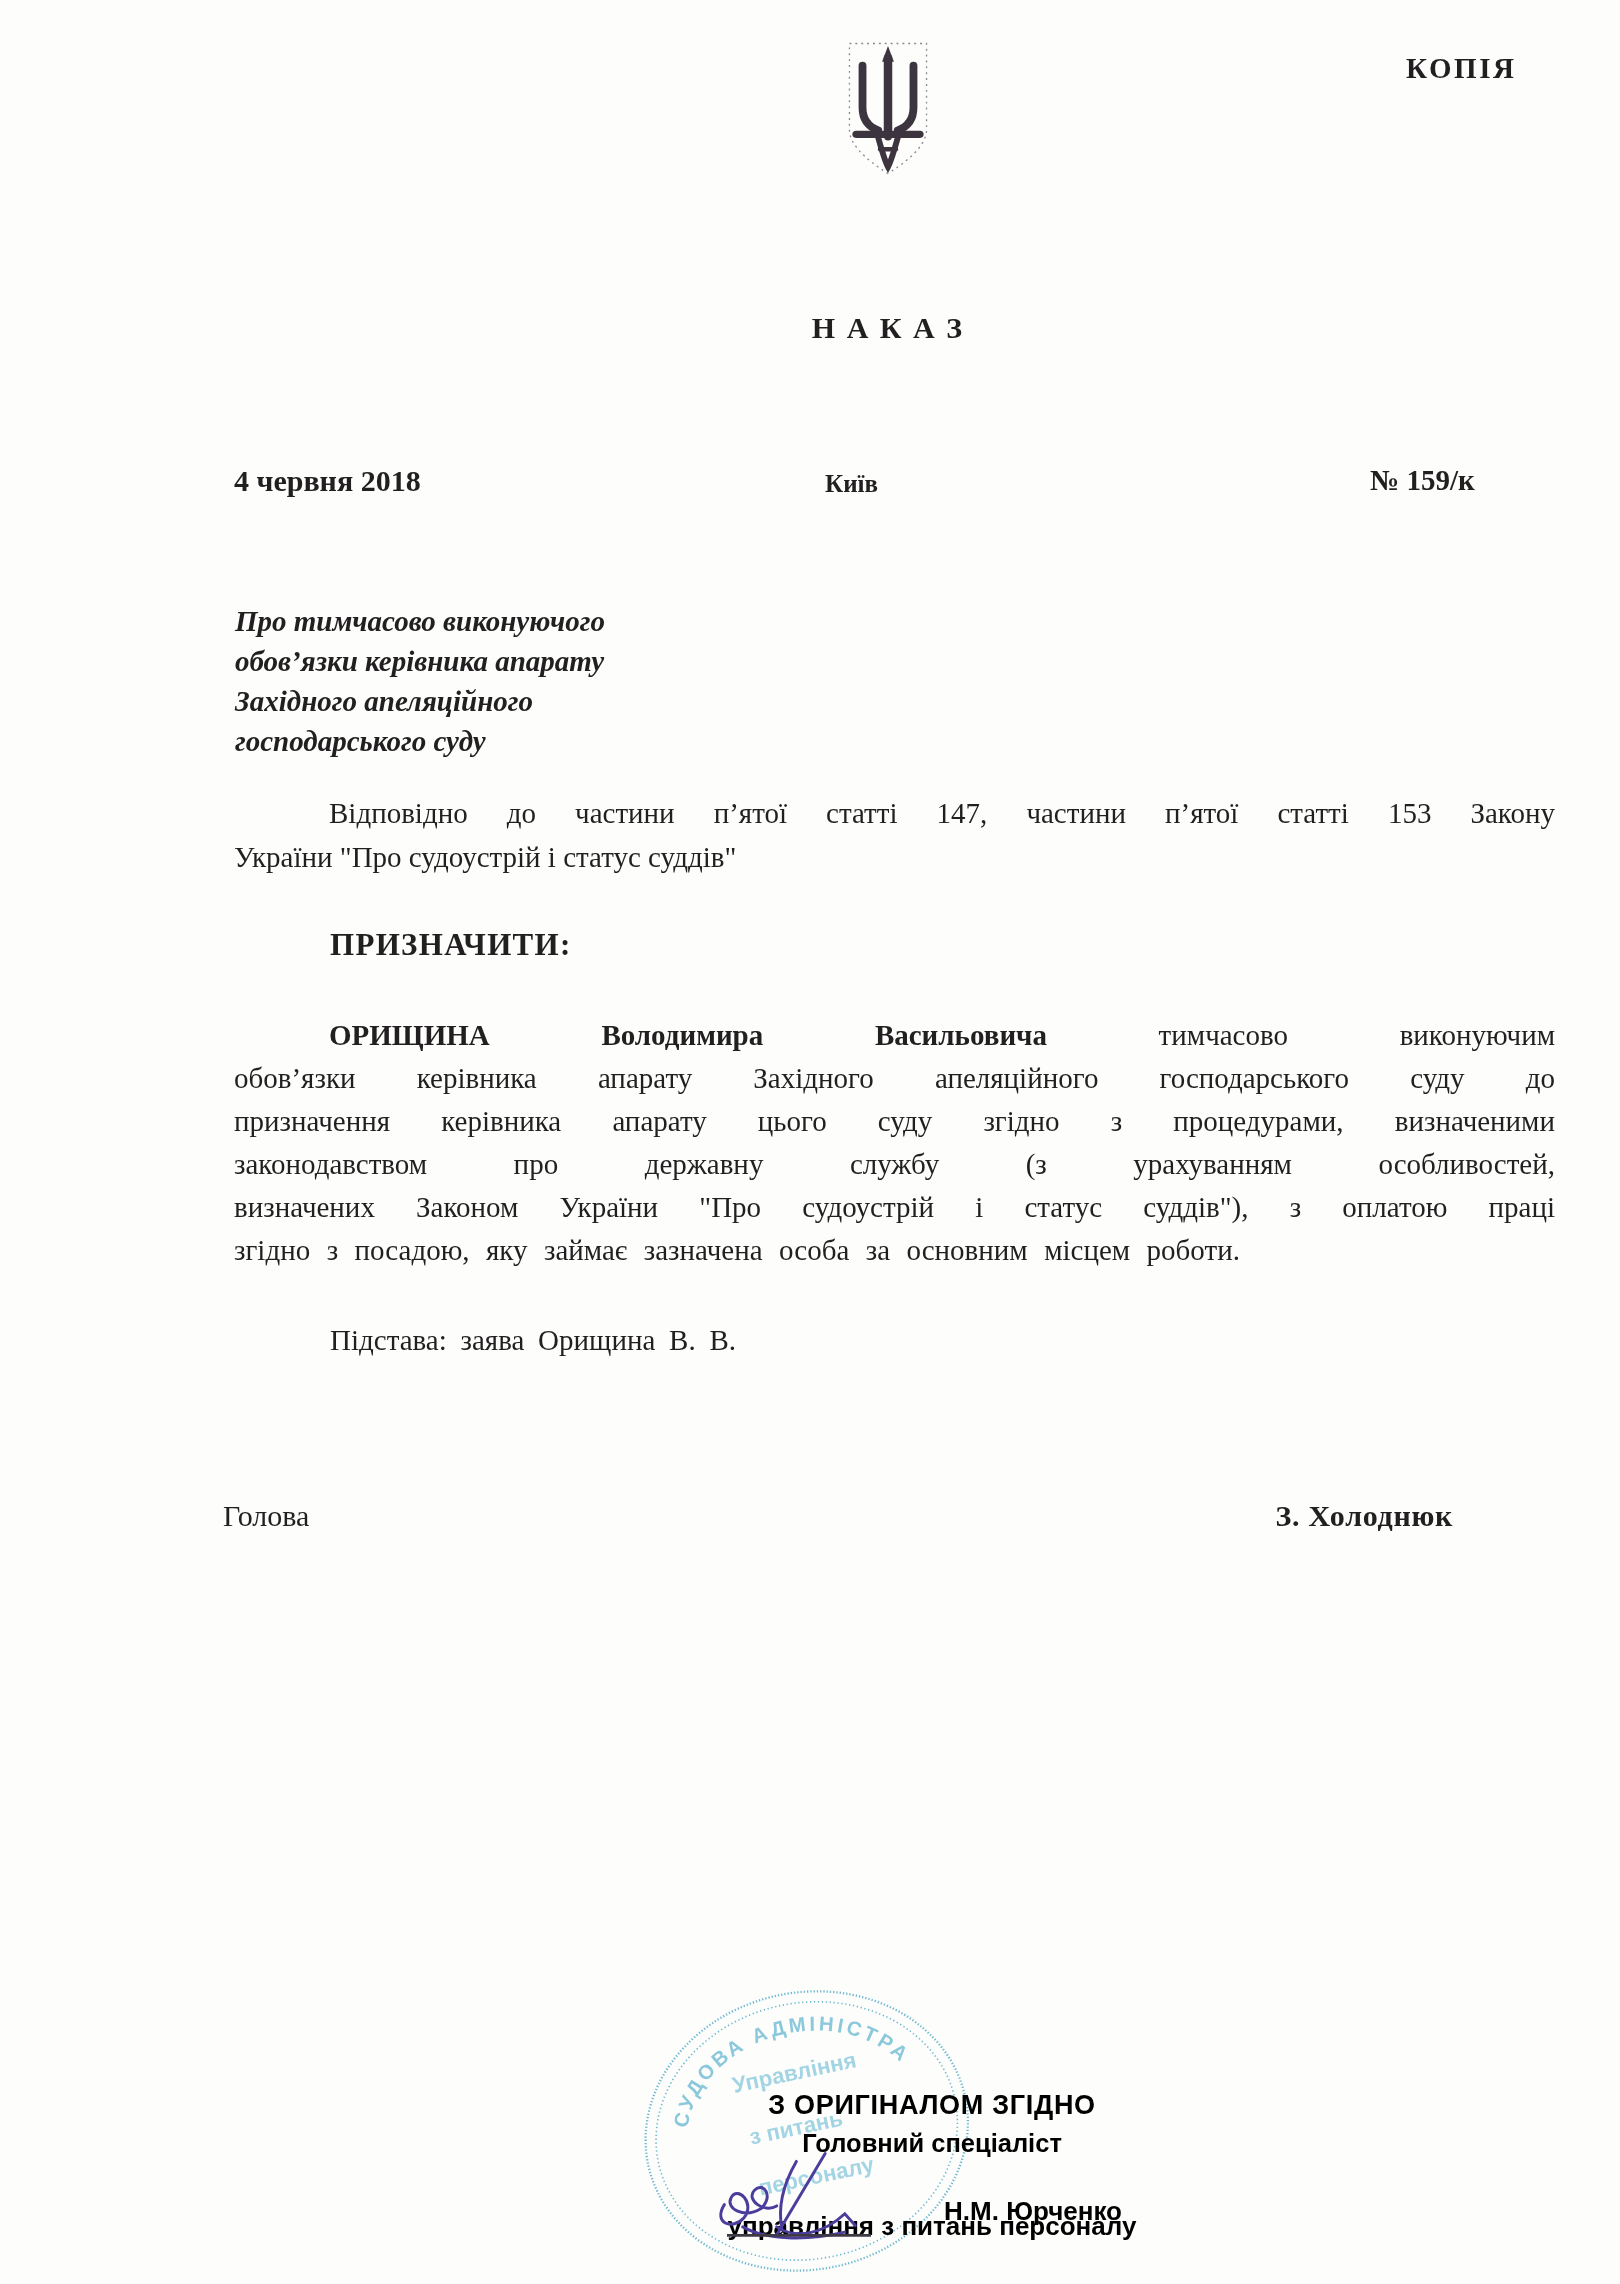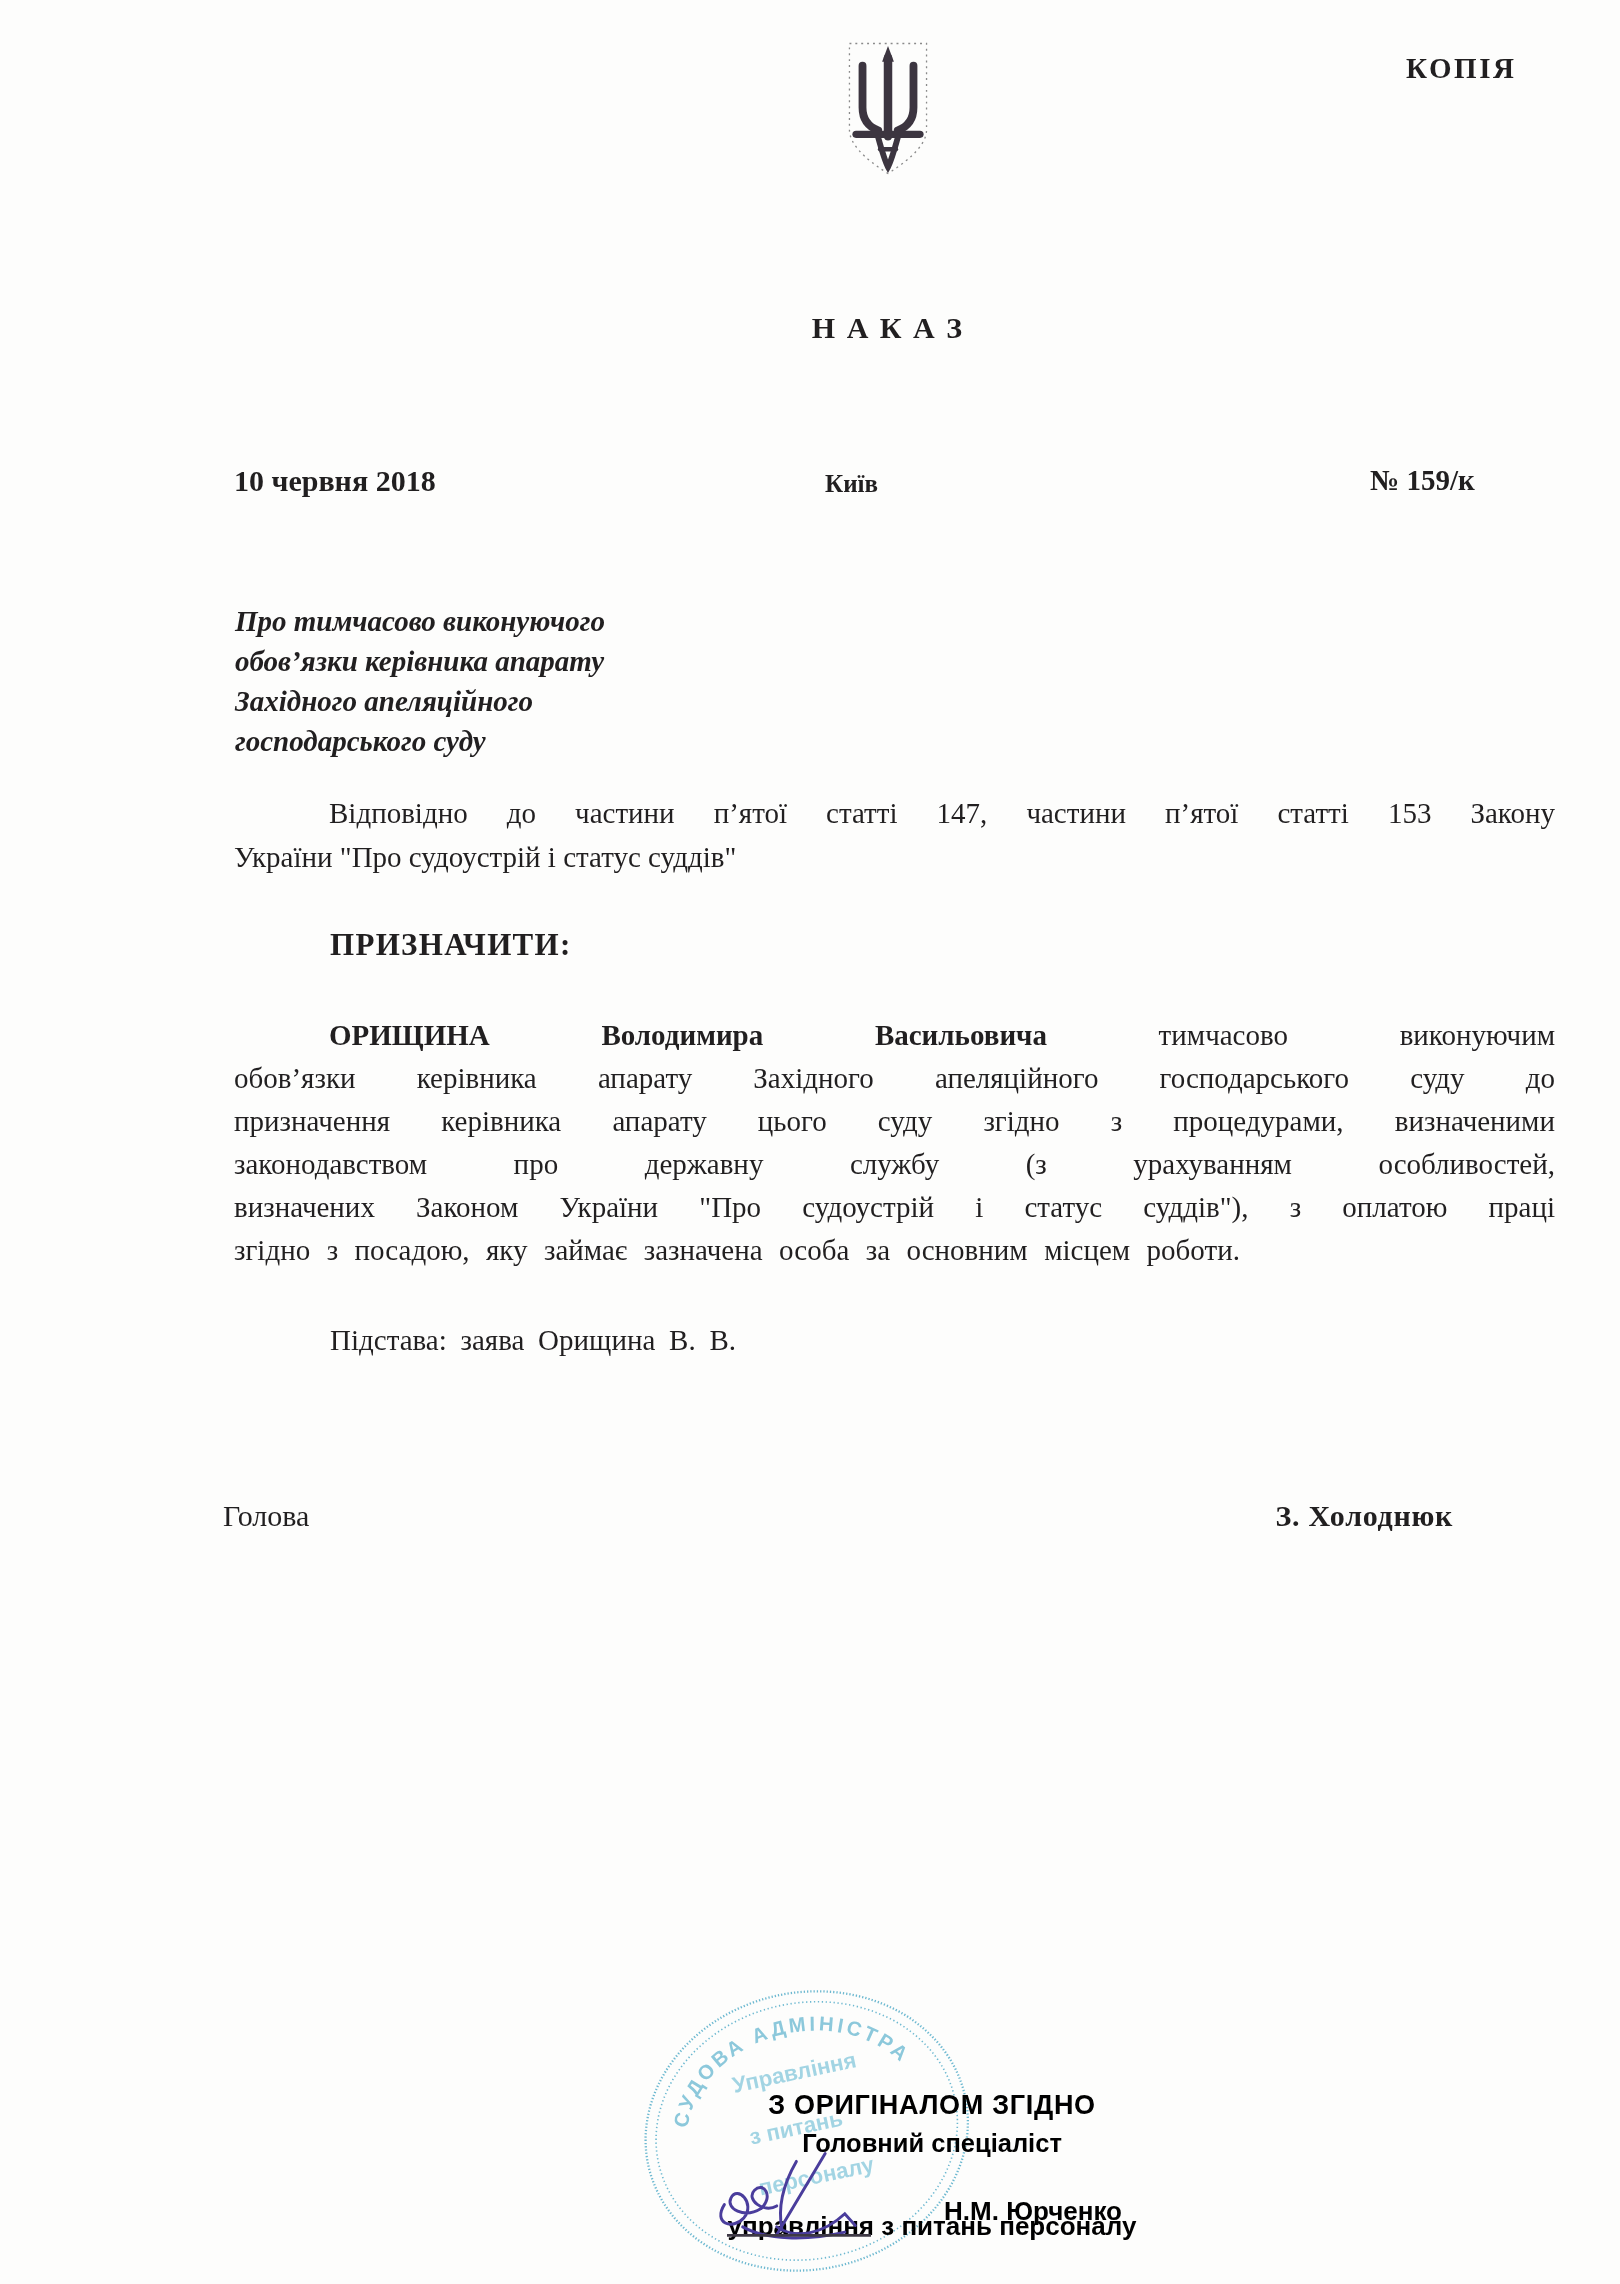--- a/index.html
+++ b/index.html
@@ -64,21 +64,21 @@
       <path d="M36,42 V106 Q36,132 60,141" stroke-width="12"></path>
       <path d="M114,42 V106 Q114,132 90,141" stroke-width="12"></path>
       <path d="M26,147 H124" stroke-width="11"></path>
       <path d="M60,152 Q70,188 75,197 Q80,188 90,152" stroke-width="9"></path>
       <path d="M63,170 H87" stroke-width="7"></path>
     </g>
   </svg>
 
   <div class="abs doc-type">Н А К А З</div>
 
-  <div class="abs meta-date">10 червня 2018</div>
+  <div class="abs meta-date">4 червня 2018</div>
   <div class="abs meta-city">Київ</div>
   <div class="abs meta-number">№ 159/к</div>
 
   <div class="abs subject">
     <div>Про тимчасово виконуючого</div>
     <div>обов’язки керівника апарату</div>
     <div>Західного апеляційного</div>
     <div>господарського суду</div>
   </div>
 

